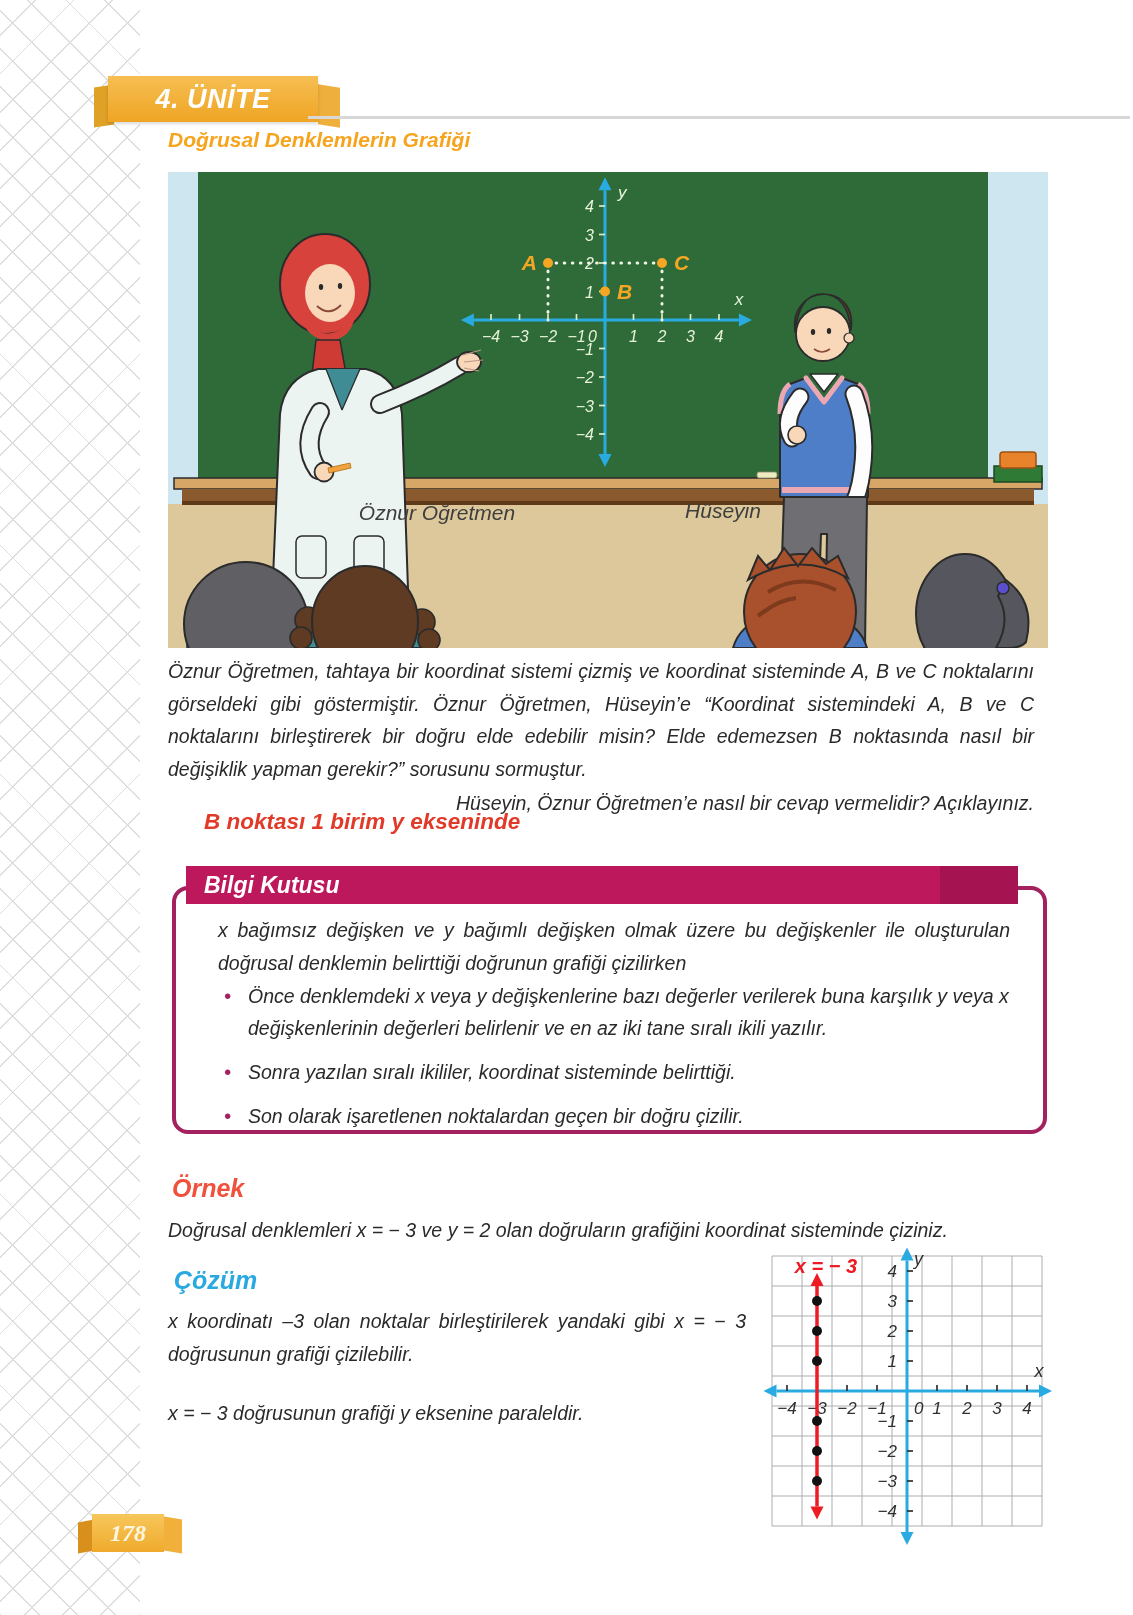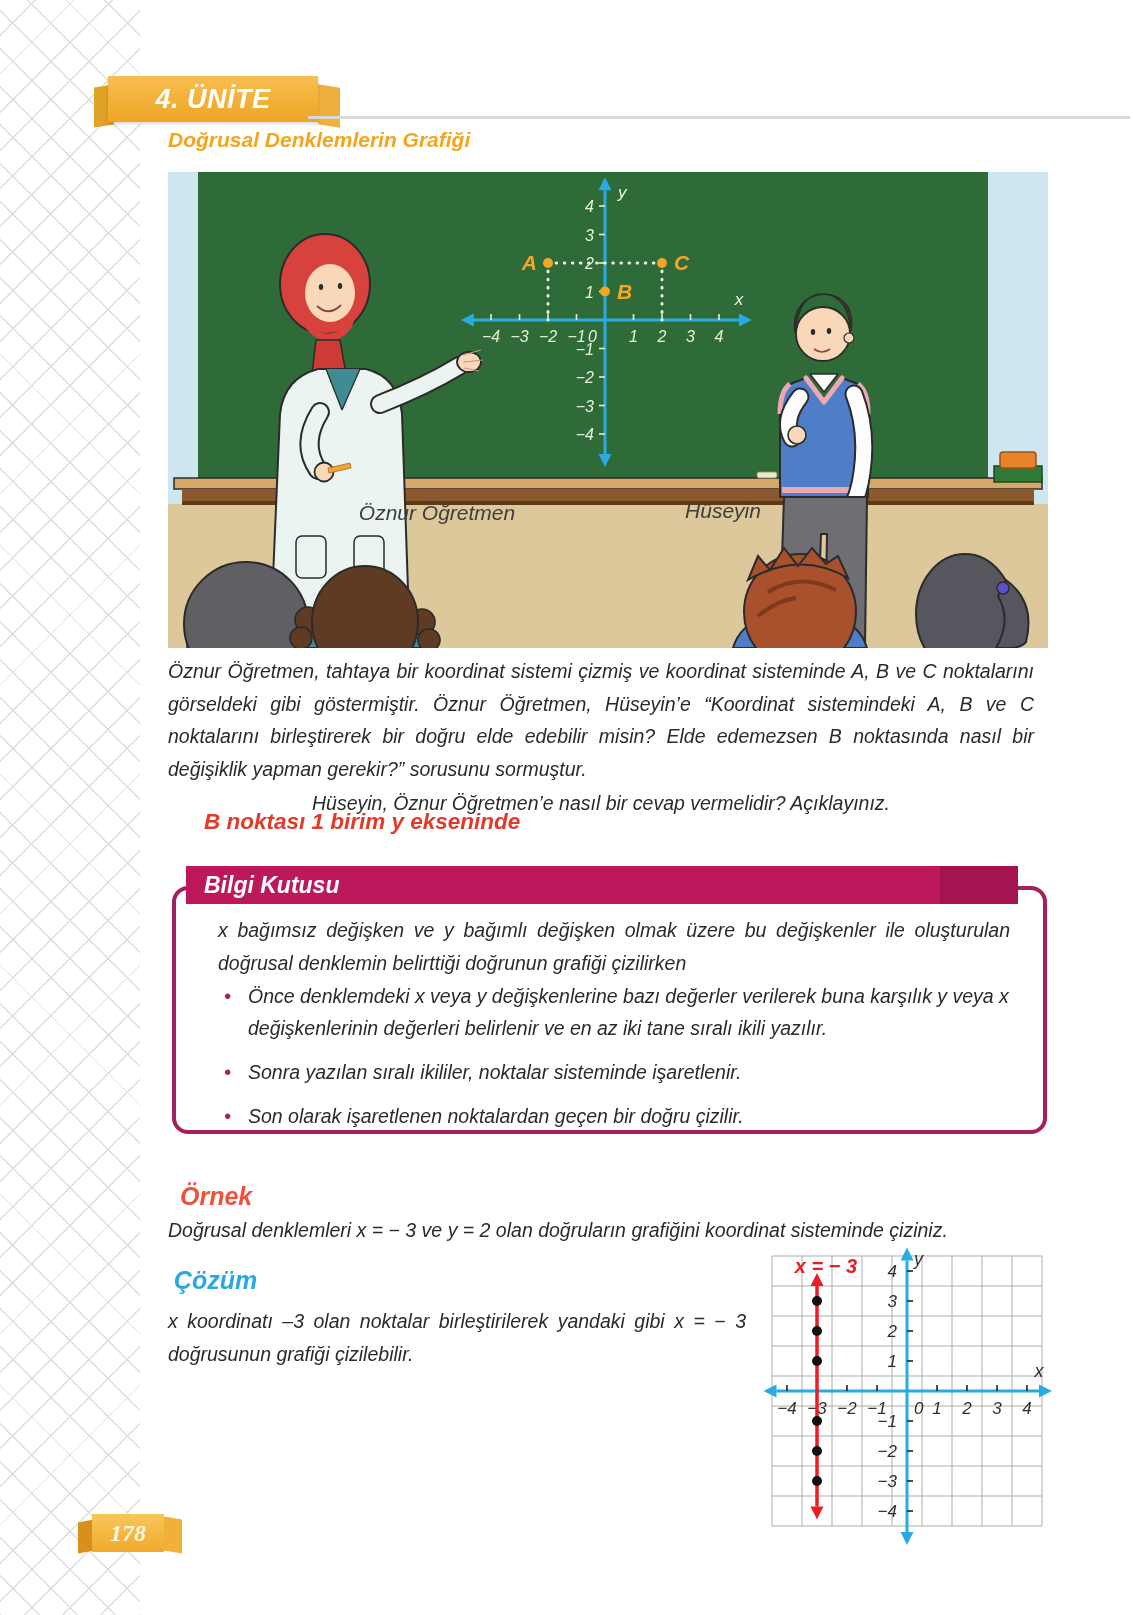--- a/index.html
+++ b/index.html
@@ -18,35 +18,35 @@
     background:linear-gradient(180deg,#f6be52,#efa524);display:flex;align-items:center;justify-content:center;
     color:#fff;font-size:27px;font-weight:bold;letter-spacing:.5px;box-shadow:0 2px 3px rgba(0,0,0,.15);}
   .rib-right{position:absolute;left:224px;top:10px;width:22px;height:40px;background:#efaf3c;transform:skewY(9deg);}
   .title{position:absolute;left:168px;top:128px;margin:0;font-size:21px;font-weight:bold;color:#f7a41d;}
   
   .scene{position:absolute;left:168px;top:172px;width:880px;height:476px;}
   svg text{font-family:"Liberation Sans",sans-serif;}
   
   .body{position:absolute;margin:0;font-size:19.5px;line-height:32.5px;color:#2a2a2a;text-align:justify;}
   .p1{left:168px;top:655px;width:866px;}
-  .p2{left:168px;top:787px;width:866px;text-align:center;}
+  .p2{left:168px;top:787px;width:866px;text-align:right;}
   .answer{position:absolute;left:204px;top:809px;font-size:22.5px;font-weight:bold;color:#e23a28;}
   
   .infobox-border{position:absolute;left:172px;top:886px;width:867px;height:240px;
     border:4px solid #a3215f;border-radius:16px;}
   .infobox-header{position:absolute;left:186px;top:866px;width:832px;height:38px;background:#be185d;
     color:#fff;font-size:23px;font-weight:bold;display:flex;align-items:center;padding-left:18px;box-sizing:border-box;}
   .hdr-shade{position:absolute;right:0;top:0;width:78px;height:38px;background:rgba(0,0,0,.13);}
   .info-intro{position:absolute;left:218px;top:914px;width:792px;margin:0;font-size:19.5px;line-height:33px;text-align:justify;color:#2a2a2a;}
   .info-bullets{position:absolute;left:218px;top:980px;width:792px;margin:0;padding:0;list-style:none;}
   .info-bullets li{position:relative;padding-left:30px;font-size:19.5px;line-height:32px;color:#2a2a2a;}
   .info-bullets li + li{margin-top:12px;}
   .info-bullets li::before{content:"•";position:absolute;left:6px;color:#a3215f;font-size:20px;}
   
-  .ornek{position:absolute;left:168px;top:1170px;margin:12px;font-size:25px;font-weight:800;color:#f0503c;}
+  .ornek{position:absolute;left:168px;top:1170px;margin:4px;font-size:25px;font-weight:800;color:#f0503c;}
   .ex{left:168px;top:1214px;width:870px;text-align:left;}
   .cozum{position:absolute;left:168px;top:1260px;margin:6px;font-size:25px;font-weight:800;color:#2aa9e0;}
   .sp1{left:168px;top:1305px;width:578px;}
   .sp2{left:168px;top:1397px;width:578px;text-align:left;}
   .solchart{position:absolute;left:762px;top:1242px;}
   
   .page-ribbon{position:absolute;left:70px;top:1512px;width:110px;height:44px;margin-left:8px;}
   .prib-left{position:absolute;left:0;top:9px;width:16px;height:31px;background:#d98f1b;transform:skewY(-10deg);}
   .prib-main{position:absolute;left:14px;top:2px;width:72px;height:38px;
     background:linear-gradient(180deg,#f7c75b,#efaa2c);display:flex;align-items:center;justify-content:center;
@@ -214,29 +214,30 @@
   <div class="answer">B noktası 1 birim y ekseninde</div>
 
   <div class="infobox-border"></div>
   <div class="infobox-header">
     <span>Bilgi Kutusu</span>
     <div class="hdr-shade"></div>
   </div>
   <p class="info-intro">x bağımsız değişken ve y bağımlı değişken olmak üzere bu değişkenler ile oluşturulan doğrusal denklemin belirttiği doğrunun grafiği çizilirken</p>
   <ul class="info-bullets">
     <li><span>Önce denklemdeki x veya y değişkenlerine bazı değerler verilerek buna karşılık y veya x değişkenlerinin değerleri belirlenir ve en az iki tane sıralı ikili yazılır.</span></li>
-    <li><span>Sonra yazılan sıralı ikililer, noktalar sisteminde işaretlenir.</span></li>
+    <li><span>Sonra yazılan sıralı ikililer, koordinat sisteminde belirttiği.</span></li>
     <li><span>Son olarak işaretlenen noktalardan geçen bir doğru çizilir.</span></li>
   </ul>
 
   <h2 class="ornek">Örnek</h2>
   <p class="body ex">Doğrusal denklemleri x = − 3 ve y = 2 olan doğruların grafiğini koordinat sisteminde çiziniz.</p>
 
   <h2 class="cozum">Çözüm</h2>
   <p class="body sp1">x koordinatı –3 olan noktalar birleştirilerek yandaki gibi x = − 3 doğrusunun grafiği çizilebilir.</p>
+  <p class="body sp2">x = − 3  doğrusunun grafiği y eksenine paraleldir.</p>
 
   <svg id="sol-cs" class="solchart" width="292" height="306" viewBox="0 0 292 306" xmlns="http://www.w3.org/2000/svg">
       <line x1="10" y1="14" x2="10" y2="284" stroke="#adadad" stroke-width="1"></line>
       <line x1="10" y1="284" x2="280" y2="284" stroke="#adadad" stroke-width="1"></line>
       <line x1="40" y1="14" x2="40" y2="284" stroke="#adadad" stroke-width="1"></line>
       <line x1="10" y1="254" x2="280" y2="254" stroke="#adadad" stroke-width="1"></line>
       <line x1="70" y1="14" x2="70" y2="284" stroke="#adadad" stroke-width="1"></line>
       <line x1="10" y1="224" x2="280" y2="224" stroke="#adadad" stroke-width="1"></line>
       <line x1="100" y1="14" x2="100" y2="284" stroke="#adadad" stroke-width="1"></line>
       <line x1="10" y1="194" x2="280" y2="194" stroke="#adadad" stroke-width="1"></line>

